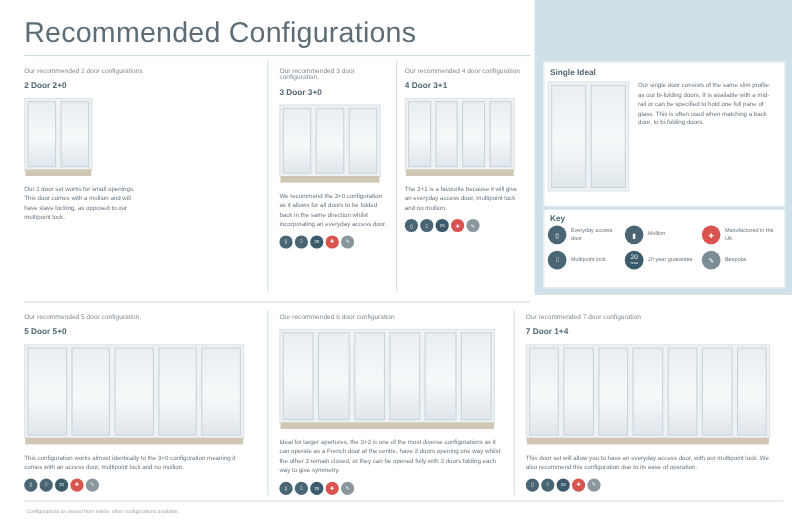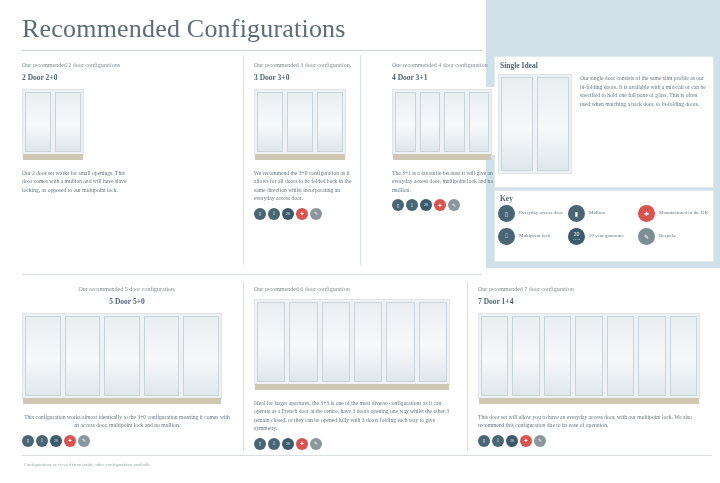--- a/index.html
+++ b/index.html
@@ -4,21 +4,21 @@
 <style>
   html,body{margin:0;padding:0;}
   body{
     width:720px;height:483px;
     background:#ffffff;
     font-family:"Liberation Sans", sans-serif;
     color:#555f66;
     overflow:hidden;
     position:relative;
   }
-  .page{position:relative;width:720px;height:372px;font-family:Liberation Serif, serif;}
+  .page{position:relative;width:720px;height:372px;}
 
   
   .title{
     position:absolute;left:22px;top:14px;
     font-size:26px;color:#5c6d78;letter-spacing:.2px;
     font-weight:400;
   }
   .title-rule{
     position:absolute;left:22px;top:50px;width:460px;height:1px;background:#cfd6da;
   }
@@ -191,21 +191,21 @@
     <div class="desc">We recommend the 3+0 configuration as it allows for all doors to be folded back in the same direction whilst incorporating an everyday access door.</div>
     <div class="iconrow">
       <div class="ic">▯</div>
       <div class="ic">⌷</div>
       <div class="ic dark">20</div>
       <div class="ic red">✚</div>
       <div class="ic grey">✎</div>
     </div>
   </div>
 
-  <div class="cfg" style="left:368px;top:62px;width:106px;margin-left:24px;">
+  <div class="cfg" style="left:368px;top:62px;width:106px;">
     <div class="lead">Our recommended 4 door configuration</div>
     <div class="name">4 Door 3+1</div>
     <div class="doors" style="height:68px;margin-bottom:14px;">
       <div class="doorimg" style="width:100px;height:66px;">
         <div class="panel"></div>
         <div class="panel"></div>
         <div class="panel"></div>
         <div class="panel"></div>
         <div class="floor"></div>
       </div>
@@ -213,21 +213,21 @@
     <div class="desc">The 3+1 is a favourite because it will give an everyday access door, multipoint lock and no mullion.</div>
     <div class="iconrow">
       <div class="ic">▯</div>
       <div class="ic">⌷</div>
       <div class="ic dark">20</div>
       <div class="ic red">✚</div>
       <div class="ic grey">✎</div>
     </div>
   </div>
 
-  <div class="cfg" style="left:22px;top:286px;width:210px;text-align:center;">
+  <div class="cfg" style="left:22px;top:286px;width:210px;">
     <div class="lead">Our recommended 5 door configuration.</div>
     <div class="name">5 Door 5+0</div>
     <div class="doors" style="height:88px;margin-bottom:14px;">
       <div class="doorimg" style="width:200px;height:86px;">
         <div class="panel"></div>
         <div class="panel"></div>
         <div class="panel"></div>
         <div class="panel"></div>
         <div class="panel"></div>
         <div class="floor"></div>

